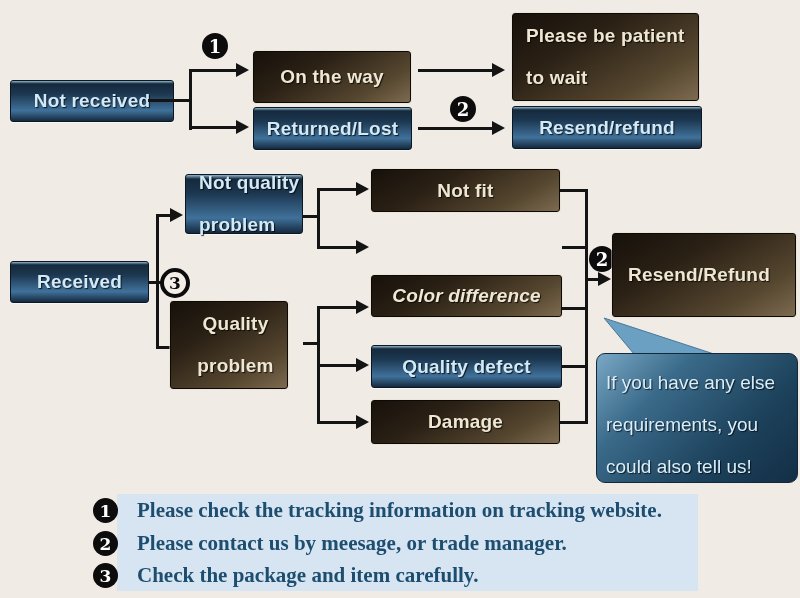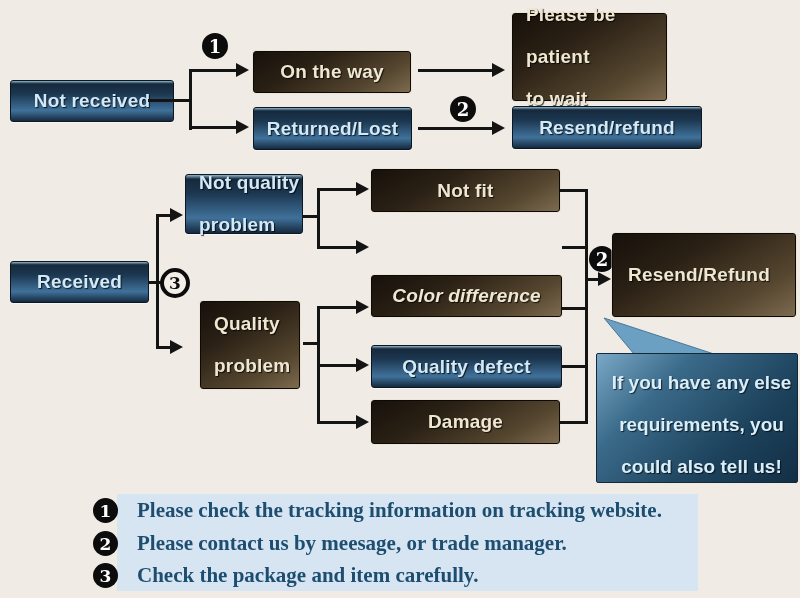--- a/index.html
+++ b/index.html
@@ -39,26 +39,25 @@
     position:absolute;width:26px;height:26px;border-radius:50%;
     background:#0c0c0c;color:#fff;display:flex;align-items:center;justify-content:center;
     font-family:"DejaVu Serif", serif;font-weight:700;font-size:18px;
   }
   .marker.outlined{
     background:#f3efe8;color:#0c0c0c;border:4px solid #0c0c0c;
     width:22px;height:22px;font-size:17px;
   }
   
   .bubble{
-    position:absolute;box-sizing:border-box;border-radius:2px;
+    position:absolute;box-sizing:border-box;border-radius:9px;
     background:linear-gradient(135deg,#7aa8c6 0%,#3a6a89 30%,#1d425c 68%,#132f45 100%);
     border:1px solid #12293c;color:#d8eefb;
-    font-weight:700;font-size:19px;padding:8px 0 0 9px;
+    font-weight:400;font-size:19px;padding:8px 0 0 9px;
     text-shadow:1px 1px 1px rgba(0,0,0,.7);
-    text-align:center;
   }
   .bubble span{display:block;line-height:42px;white-space:nowrap;}
   .tail{position:absolute;}
   
   .legend-band{position:absolute;left:117px;top:494px;width:581px;height:97px;background:#d7e4f1;}
   .legend-row{position:absolute;left:93px;display:flex;align-items:center;}
   .legend-num{
     width:25px;height:25px;border-radius:50%;background:#0c0c0c;color:#fff;
     display:flex;align-items:center;justify-content:center;flex:0 0 25px;
     font-family:"DejaVu Serif", serif;font-weight:700;font-size:17px;
@@ -77,52 +76,52 @@
 
   <div class="hline" style="left:148px;top:99px;width:43px;"></div>
   <div class="vline" style="left:189px;top:70px;height:60px;"></div>
   <div class="hline" style="left:189px;top:69px;width:47px;"></div>
   <div class="ah" style="left:236px;top:63px;"></div>
   <div class="hline" style="left:189px;top:126px;width:47px;"></div>
   <div class="ah" style="left:236px;top:120px;"></div>
 
   <div class="marker" style="left:202px;top:33px;">1</div>
 
-  <div class="box brown" style="left:253px;top:51px;width:158px;height:42px;">On the way</div>
+  <div class="box brown" style="left:253px;top:51px;width:158px;height:52px;">On the way</div>
   <div class="box blue" style="left:253px;top:107px;width:159px;height:43px;">Returned/Lost</div>
 
   <div class="hline" style="left:418px;top:69px;width:74px;"></div>
   <div class="ah" style="left:492px;top:63px;"></div>
   <div class="hline" style="left:418px;top:127px;width:74px;"></div>
   <div class="ah" style="left:492px;top:121px;"></div>
 
   <div class="marker" style="left:450px;top:96px;">2</div>
 
-  <div class="box brown multiline" style="left:512px;top:13px;width:155px;height:88px;">
+  <div class="box brown multiline" style="left:512px;top:13px;width:187px;height:88px;">
     <span>Please be patient</span>
     <span>to wait</span>
   </div>
   <div class="box blue" style="left:512px;top:106px;width:190px;height:43px;">Resend/refund</div>
 
   <div class="box blue" style="left:10px;top:261px;width:139px;height:42px;">Received</div>
 
   <div class="hline" style="left:149px;top:281px;width:12px;"></div>
   <div class="vline" style="left:156px;top:214px;height:134px;"></div>
   <div class="hline" style="left:156px;top:214px;width:16px;"></div>
   <div class="ah" style="left:170px;top:208px;"></div>
   <div class="hline" style="left:156px;top:346px;width:16px;"></div>
   <div class="ah" style="left:170px;top:340px;"></div>
 
   <div class="marker outlined" style="left:160px;top:268px;">3</div>
 
   <div class="box blue multiline" style="left:185px;top:174px;width:118px;height:60px;">
     <span>Not quality</span>
     <span>problem</span>
   </div>
-  <div class="box brown multiline" style="left:200px;top:301px;width:100px;height:88px;">
+  <div class="box brown multiline" style="left:170px;top:301px;width:118px;height:88px;align-items:center;">
     <span>Quality</span>
     <span>problem</span>
   </div>
 
   <div class="hline" style="left:303px;top:215px;width:17px;"></div>
   <div class="vline" style="left:317px;top:188px;height:60px;"></div>
   <div class="hline" style="left:317px;top:188px;width:41px;"></div>
   <div class="ah" style="left:356px;top:182px;"></div>
   <div class="hline" style="left:317px;top:246px;width:41px;"></div>
   <div class="ah" style="left:356px;top:240px;"></div>

